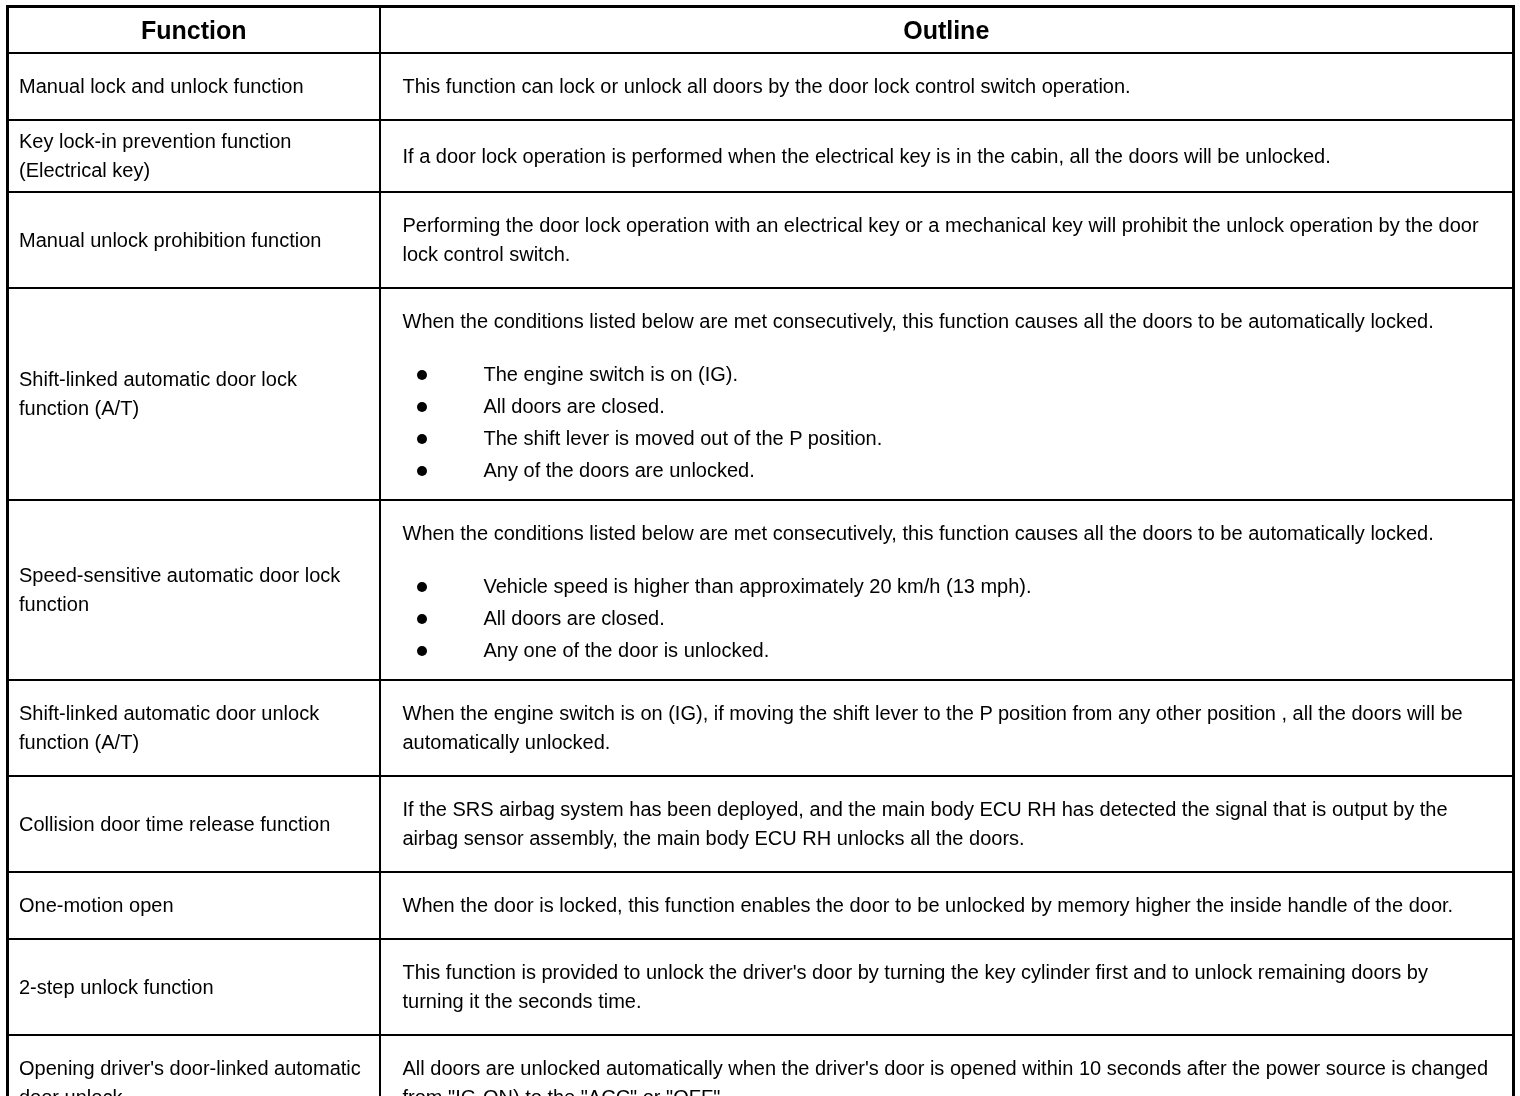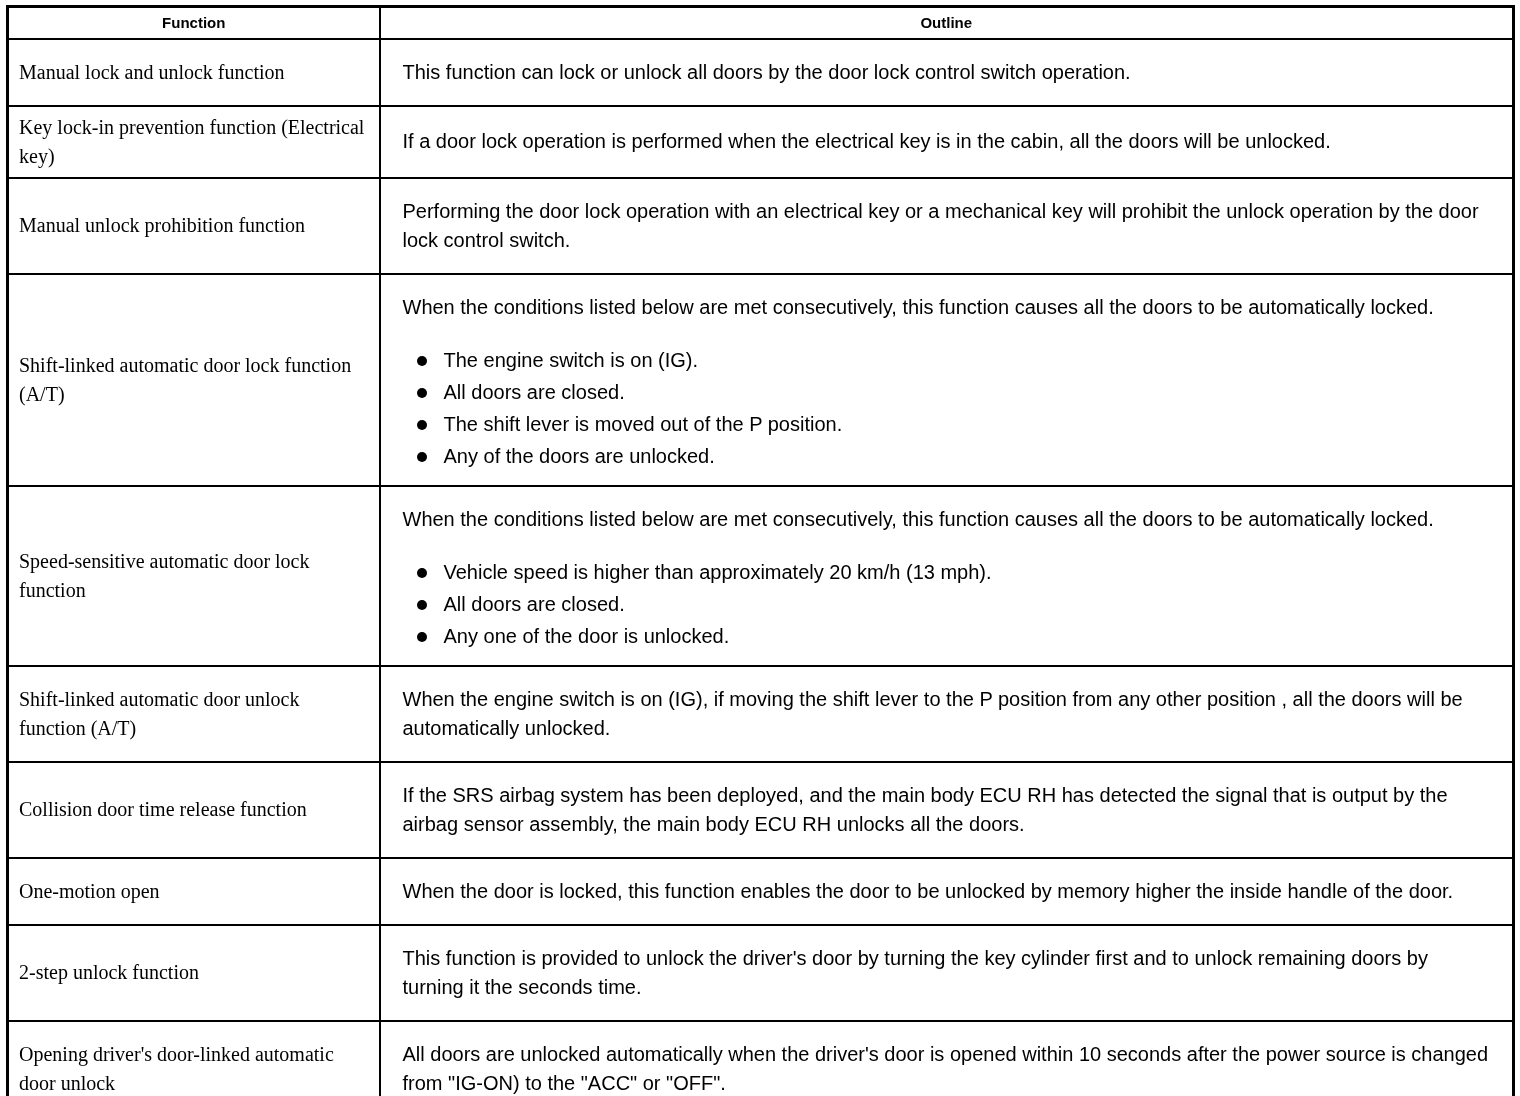--- a/index.html
+++ b/index.html
@@ -27,40 +27,40 @@
     border: 2px solid #000;
     font-size: 20px;
     line-height: 1.45;
     vertical-align: middle;
     padding: 6px 10px;
     word-wrap: break-word;
   }
   .spec-table th {
     font-weight: bold;
     text-align: center;
-    font-size: 15px;
+    font-size: 25px;
     padding: 4px 10px;
   }
   col.fn-col { width: 372px; }
   col.outline-col { width: 1134px; }
   .fn-cell {
     text-align: left;
-    font-family: Liberation Serif, serif;
   }
   .outline-text {
     margin: 12px;
   }
   .bullets {
     margin: 24px 0 8px 0;
     padding: 0;
   }
   .bullet {
     display: flex;
     margin: 3px 0;
     padding-left: 26px;
+    gap: 40px;
   }
   .dot {
     width: 10px;
     height: 10px;
     border-radius: 50%;
     background: #000;
     flex: none;
     margin: 10px 17px 0 0;
   }
   .bullet-text {

